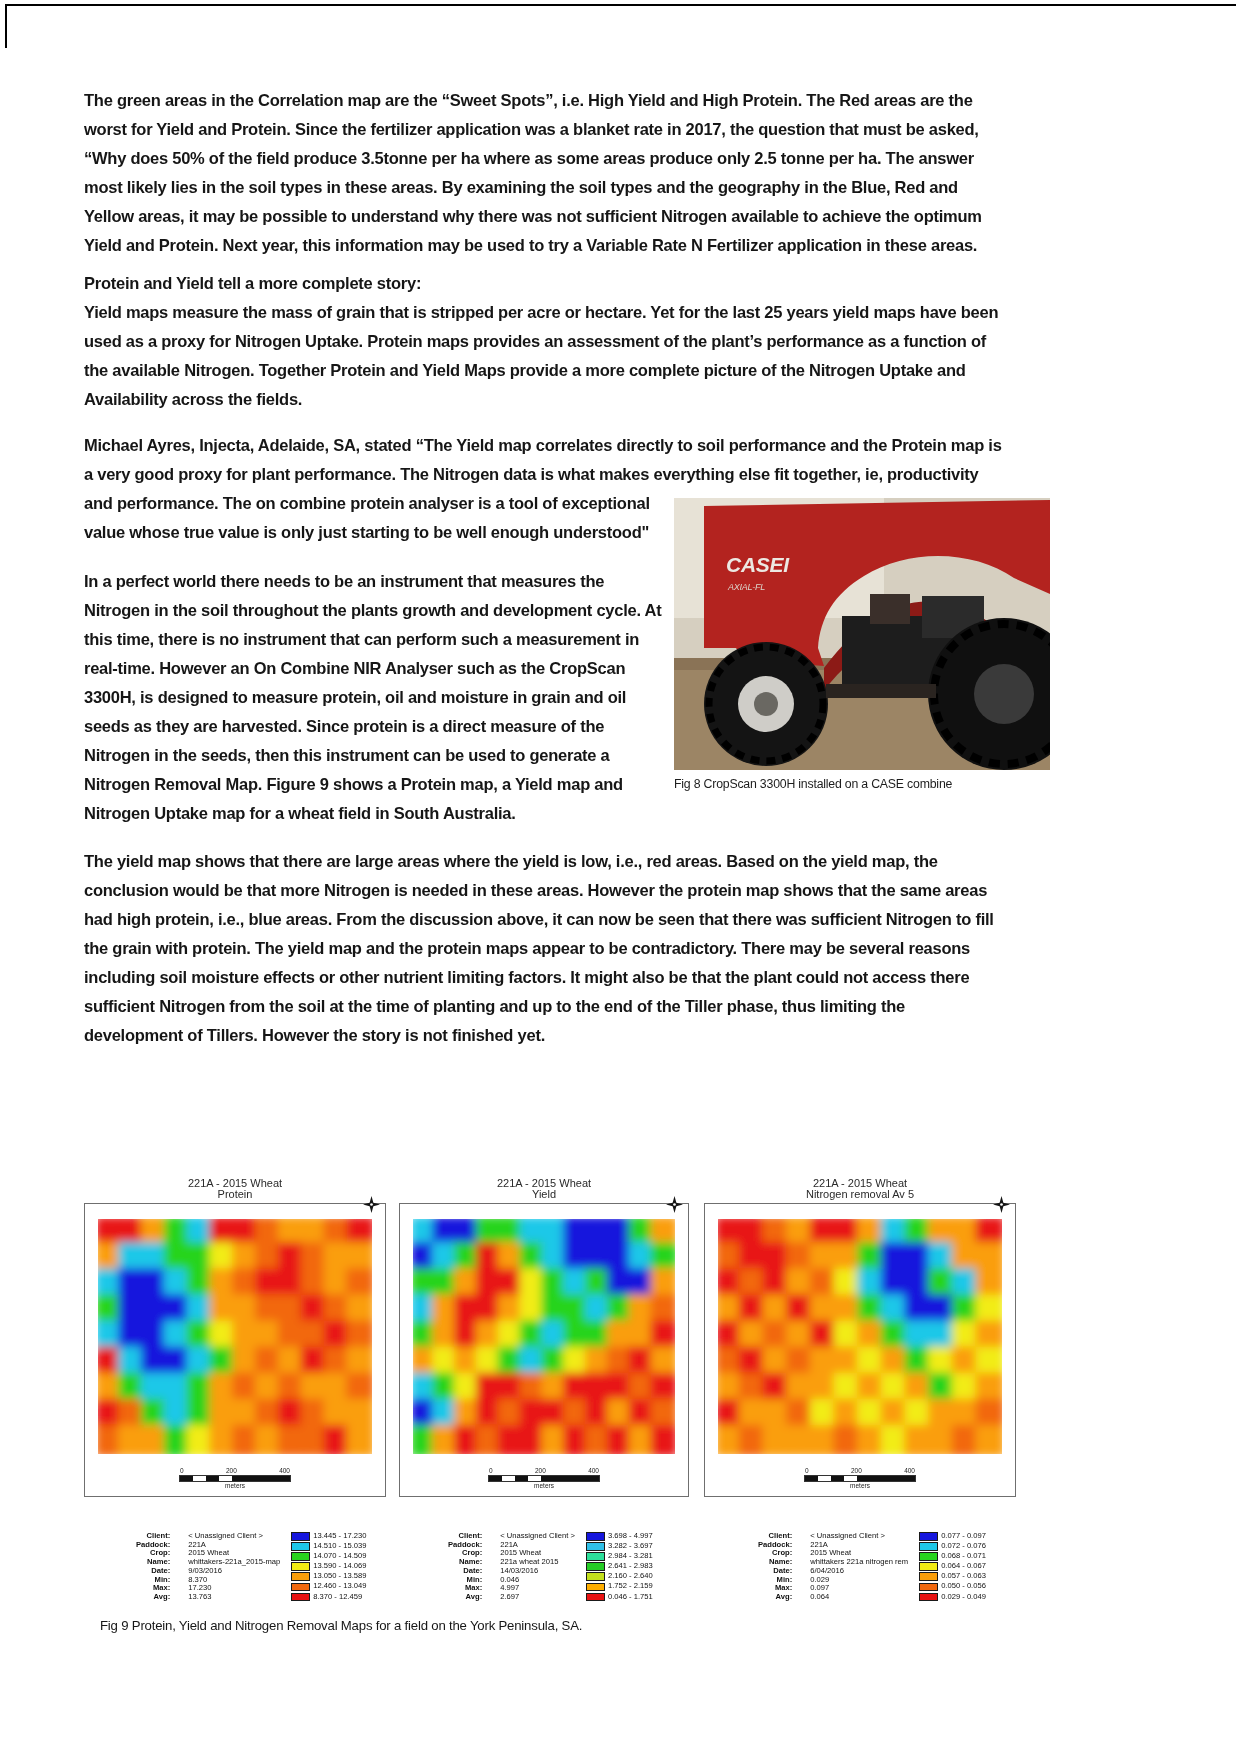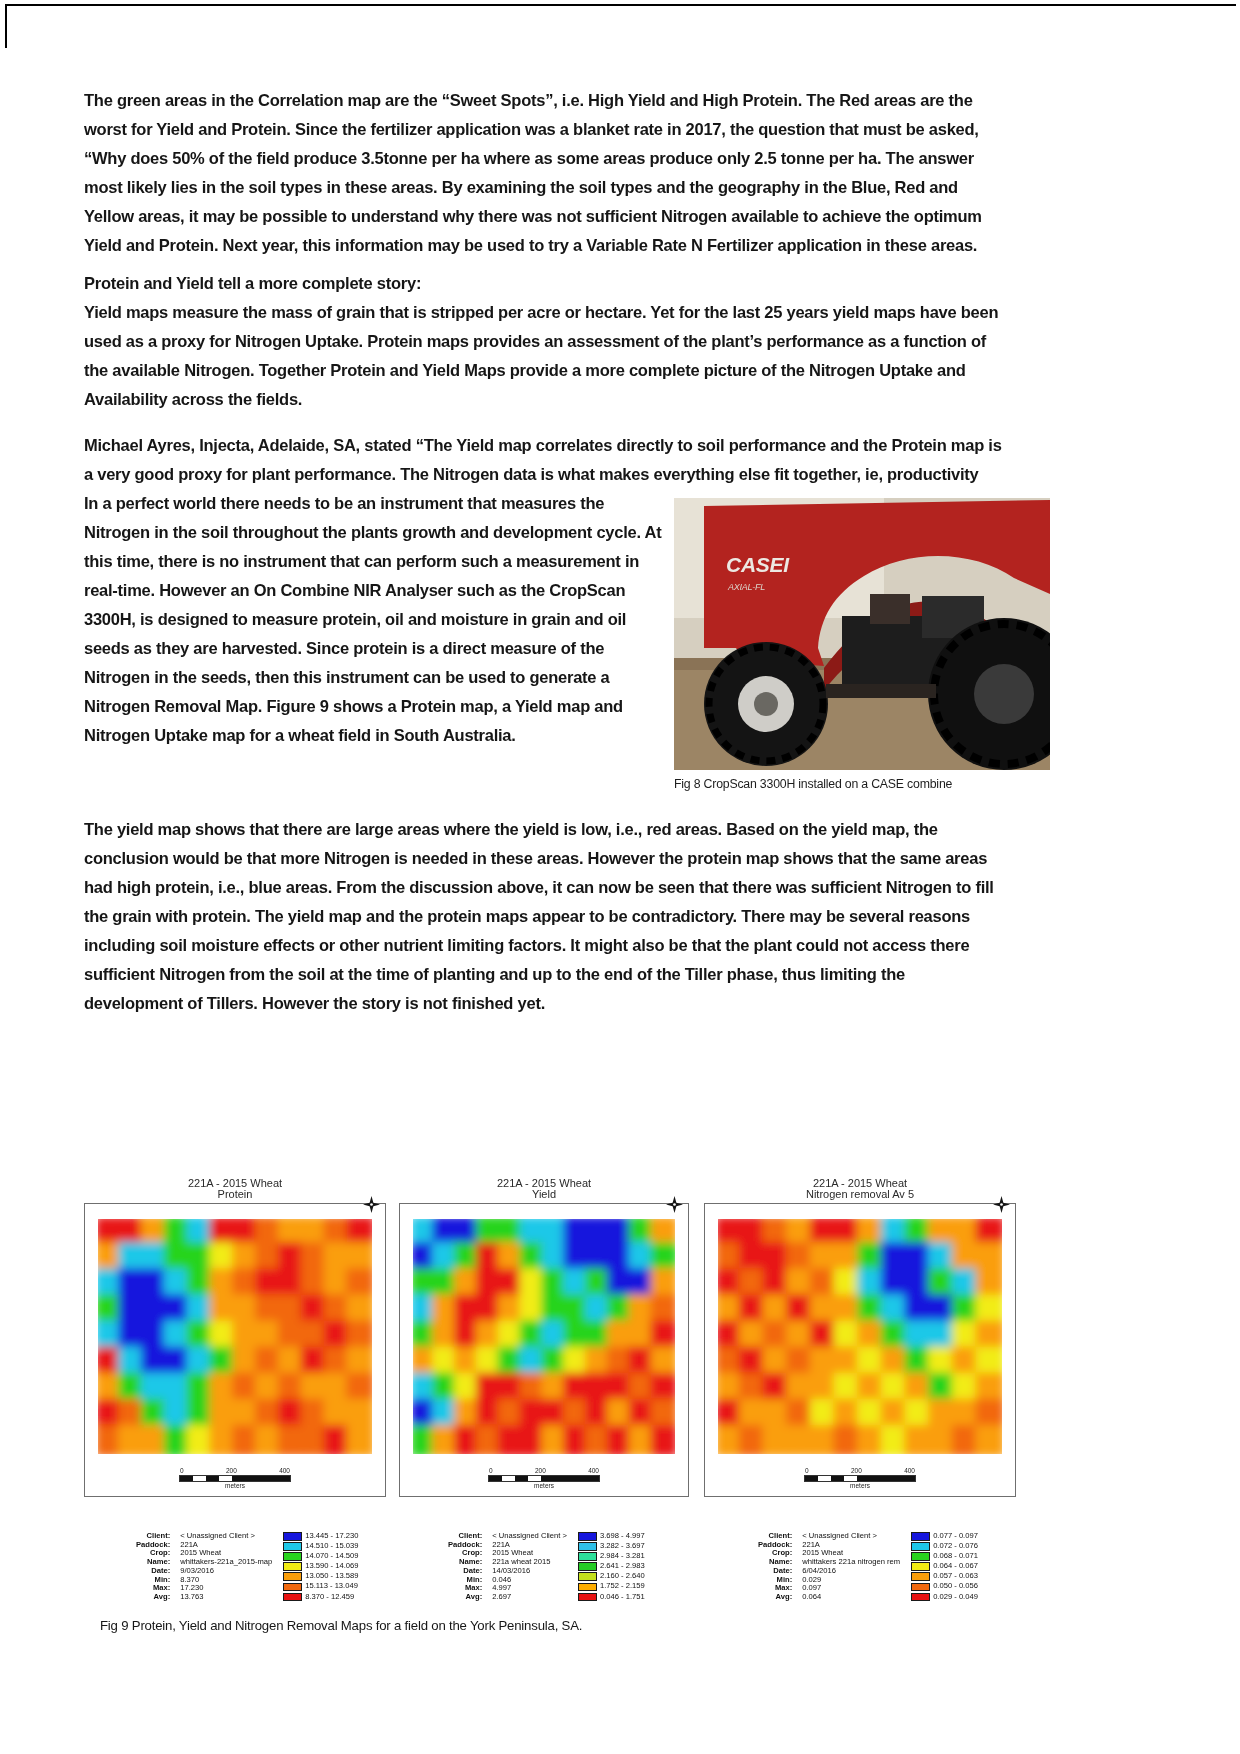--- a/index.html
+++ b/index.html
@@ -53,21 +53,21 @@
   .scale-labels{display:flex;justify-content:space-between;padding:0 1px;}
   .scale-strip{
     height:5px;border:1px solid #333;
     background:repeating-linear-gradient(90deg,#111 0 13px,#fff 13px 26px,#111 26px 39px,#fff 39px 52px,#111 52px 110px);
   }
   
   .legend-block{
     position:absolute;top:1532px;display:flex;gap:11px;
     font-size:7.6px;line-height:8.7px;color:#101010;letter-spacing:0;
   }
-  .legend-info{display:grid;grid-template-columns:auto auto;column-gap:10px;align-content:start;}
+  .legend-info{display:grid;grid-template-columns:auto auto;column-gap:18px;align-content:start;}
   .li-lbl{font-weight:bold;text-align:right;}
   .li-val{text-align:left;}
   .legend-swatches{display:flex;flex-direction:column;gap:1.4px;align-content:start;}
   .sw-row{display:flex;align-items:center;gap:3px;}
   .sw{width:17px;height:6.5px;border:1px solid #1a1a1a;display:inline-block;flex:0 0 auto;}
   .fig9-caption{
     position:absolute;left:96px;top:1614px;margin:4px;
     font-size:13.2px;letter-spacing:-0.2px;color:#171717;
   }
 </style>
@@ -100,20 +100,21 @@
         <circle cx="92" cy="206" r="57" fill="none" stroke="#000" stroke-width="7" stroke-dasharray="9 7"></circle>
         <circle cx="92" cy="206" r="28" fill="#cfcdc8"></circle>
         <circle cx="92" cy="206" r="12" fill="#6a6862"></circle>
         <circle cx="330" cy="196" r="76" fill="#101010"></circle>
         <circle cx="330" cy="196" r="70" fill="none" stroke="#000" stroke-width="8" stroke-dasharray="11 8"></circle>
         <circle cx="330" cy="196" r="30" fill="#3a3a3a"></circle>
         <rect x="152" y="186" width="110" height="14" fill="#2a2420"></rect>
       </svg>
       <figcaption>Fig 8 CropScan 3300H installed on a  CASE combine</figcaption>
     </figure>
+    <p class="p3b">and performance. The on combine protein analyser is a tool of exceptional value whose true value is only just starting to be well enough understood"</p>
     <p class="p4">In a perfect world there needs to be an instrument that measures the Nitrogen in the soil throughout the plants growth and development cycle. At this time, there is no instrument that can perform such a measurement in real-time. However an On Combine NIR Analyser such as the CropScan 3300H, is designed to measure protein, oil and moisture in grain and oil seeds as they are harvested. Since protein is a direct measure of the Nitrogen in the seeds, then this instrument can be used to generate a Nitrogen Removal Map. Figure 9 shows a Protein map, a Yield map and Nitrogen Uptake map for a wheat field in South Australia.</p>
   </div>
 
   <p class="p5">The yield map shows that there are large areas where the yield is low, i.e., red areas. Based on the yield map, the conclusion would be that more Nitrogen is needed in these areas. However the protein map shows that the same areas had high protein, i.e., blue areas. From the discussion above, it can now be seen that there was sufficient Nitrogen to fill the grain with protein. The yield map and the protein maps appear to be contradictory. There may be several reasons including soil moisture effects or other nutrient limiting factors. It might also be that the plant could not access there sufficient Nitrogen from the soil at the time of planting and up to the end of the Tiller phase, thus limiting the development of Tillers.  However the story is not finished yet.</p>
 </div>
 
 <figure class="map-fig" style="left:84px;width:302px;">
   <div class="map-title">
     <div>221A - 2015 Wheat</div>
     <div>Protein</div>
@@ -559,21 +560,21 @@
       <div class="sw-row">
         <span class="sw" style="background: rgb(242, 236, 20);"></span>
         <span>13.590 - 14.069</span>
       </div>
       <div class="sw-row">
         <span class="sw" style="background: rgb(250, 158, 10);"></span>
         <span>13.050 - 13.589</span>
       </div>
       <div class="sw-row">
         <span class="sw" style="background: rgb(242, 104, 14);"></span>
-        <span>15.113 - 13.049</span>
+        <span>12.460 - 13.049</span>
       </div>
       <div class="sw-row">
         <span class="sw" style="background: rgb(232, 18, 18);"></span>
         <span>8.370 - 12.459</span>
       </div>
     </div>
 </div>
 <div class="legend-block" style="left:448px;">
   <div class="legend-info">
       <div class="li-lbl">Client:</div>

